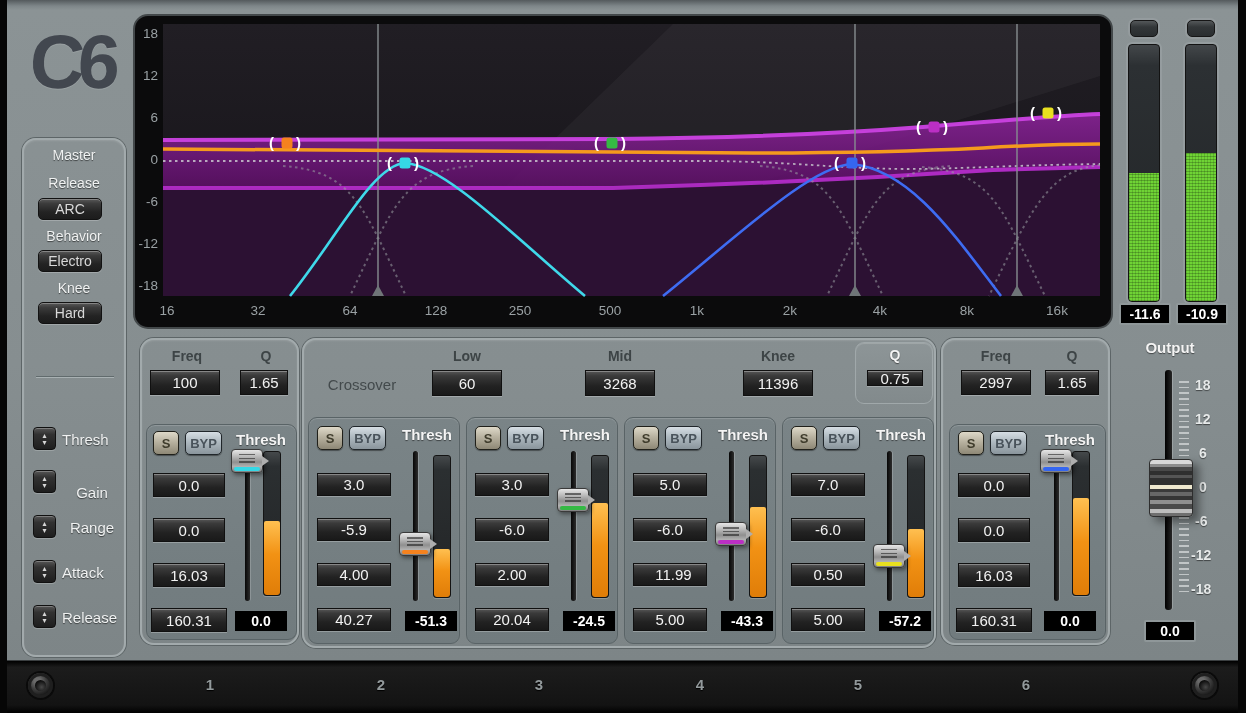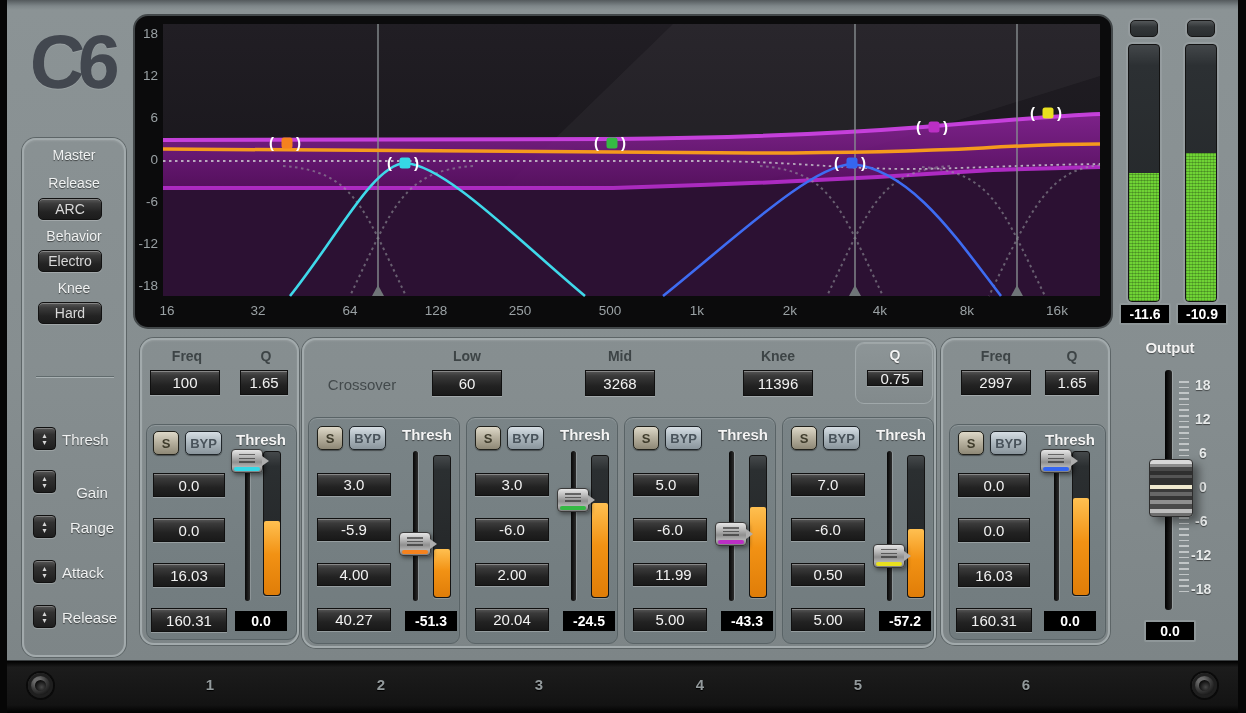--- a/index.html
+++ b/index.html
@@ -306,21 +306,21 @@
       <div class="cap" style="left: 90px; --top: 70px;">
         <span class="stripe" style="--stripe: #35b944;"></span>
       </div>
       <div class="readout" style="left:96px;top:193px;width:52px;height:20px;">-24.5</div>
     </div>
 
     <div class="subpanel" style="left:320px;top:77px;width:152px;height:227px;">
       <button class="sbtn" style="left:8px;top:8px;width:26px;height:24px;">S</button>
       <button class="bypbtn" style="left:40px;top:8px;width:37px;height:24px;">BYP</button>
       <div class="wlabel" style="left:88px;top:8px;width:60px;">Thresh</div>
-      <div class="vbox" style="left:8px;top:55px;width:66px;height:23px;">5.0</div>
+      <div class="vbox" style="left:8px;top:55px;width:74px;height:23px;">5.0</div>
       <div class="vbox" style="left:8px;top:100px;width:74px;height:23px;">-6.0</div>
       <div class="vbox" style="left:8px;top:145px;width:74px;height:23px;padding-left:7px;">11.99</div>
       <div class="vbox" style="left:8px;top:190px;width:74px;height:23px;">5.00</div>
       <div class="ttrack" style="left:104px;top:33px;height:150px;"></div>
       <div class="tmeter" style="left:124px;top:37px;height:143px;">
         <div class="tfill" style="--fill: 64%;"></div>
       </div>
       <div class="cap" style="left: 90px; --top: 104px;">
         <span class="stripe" style="--stripe: #bb2fc4;"></span>
       </div>

